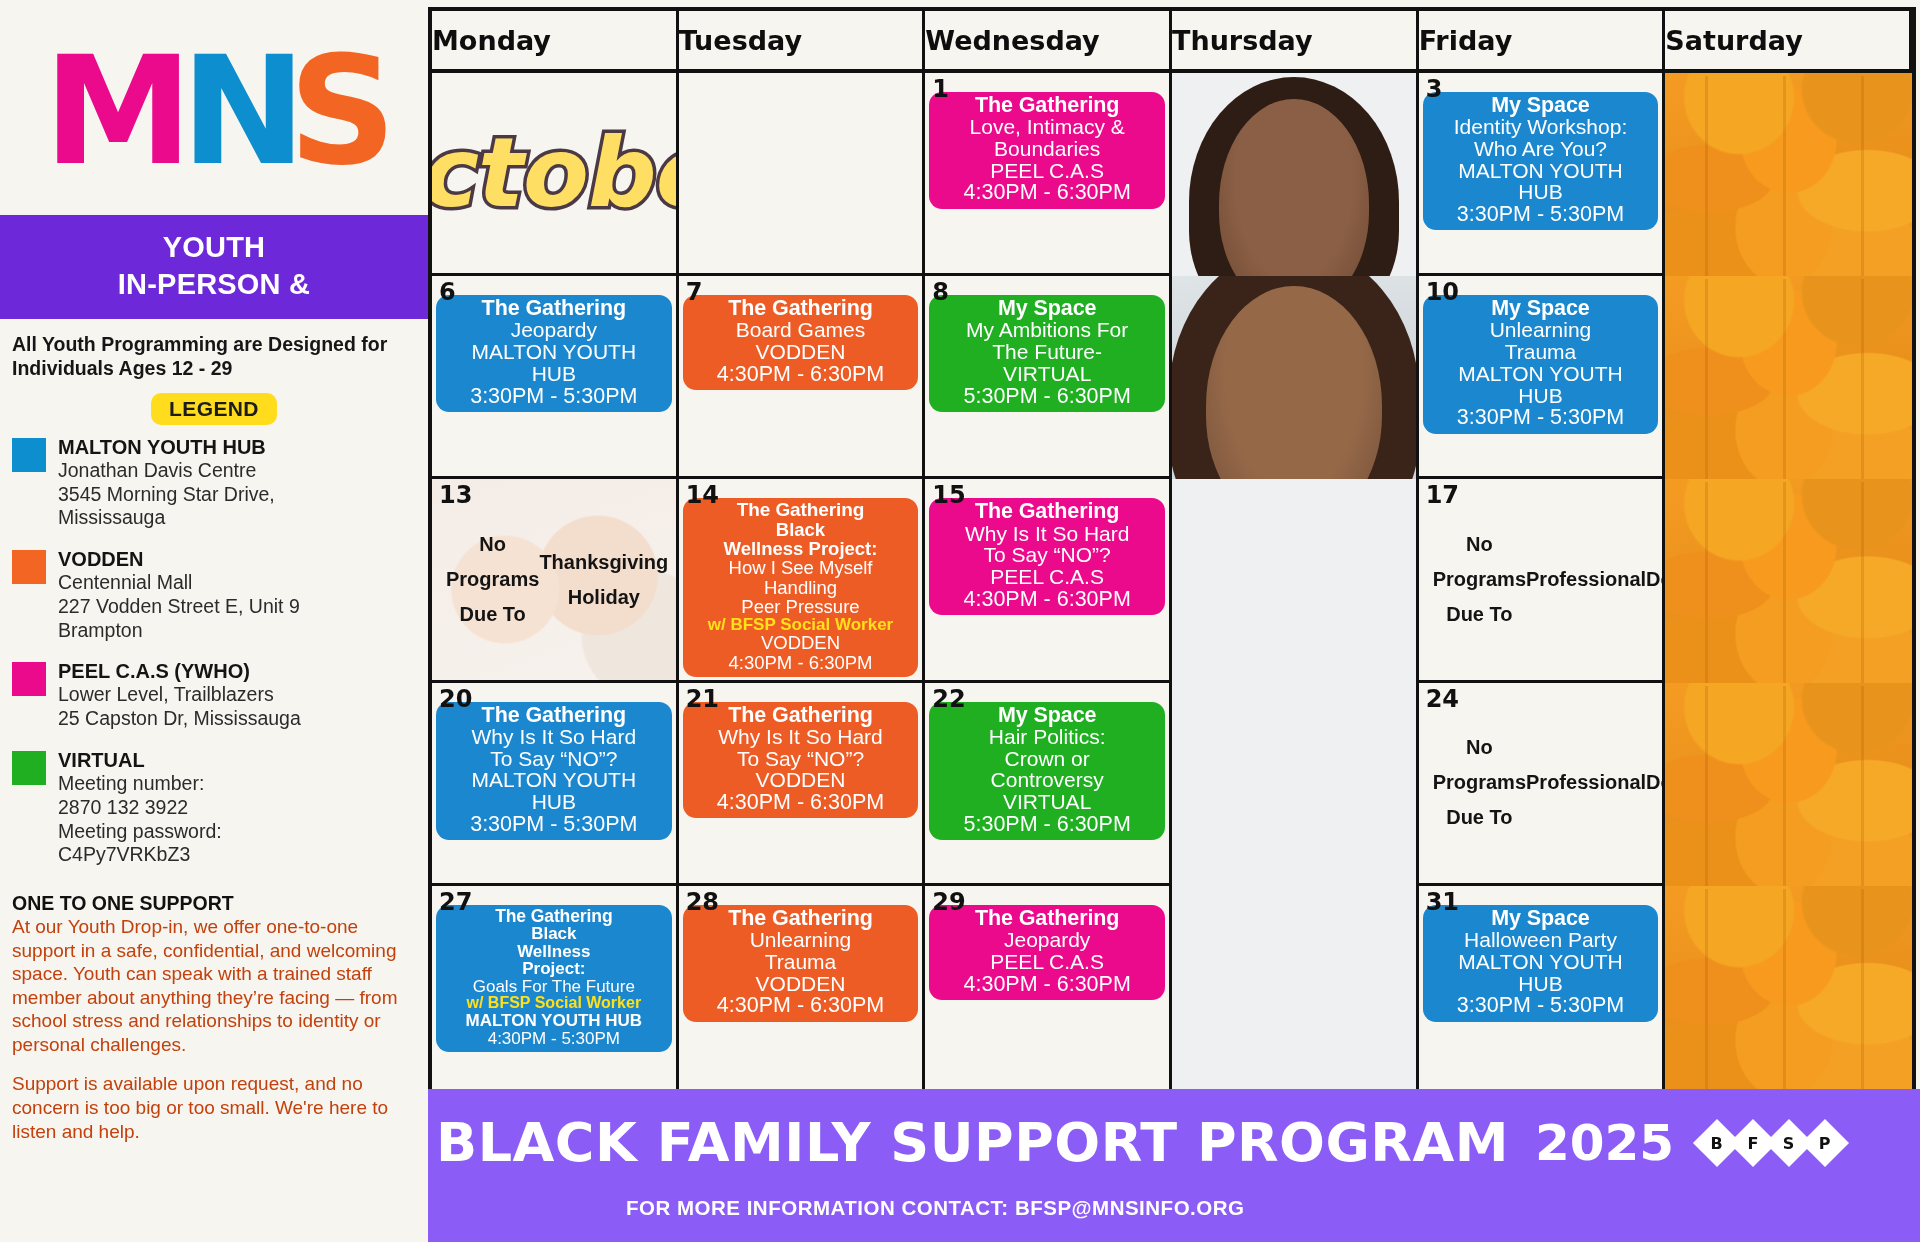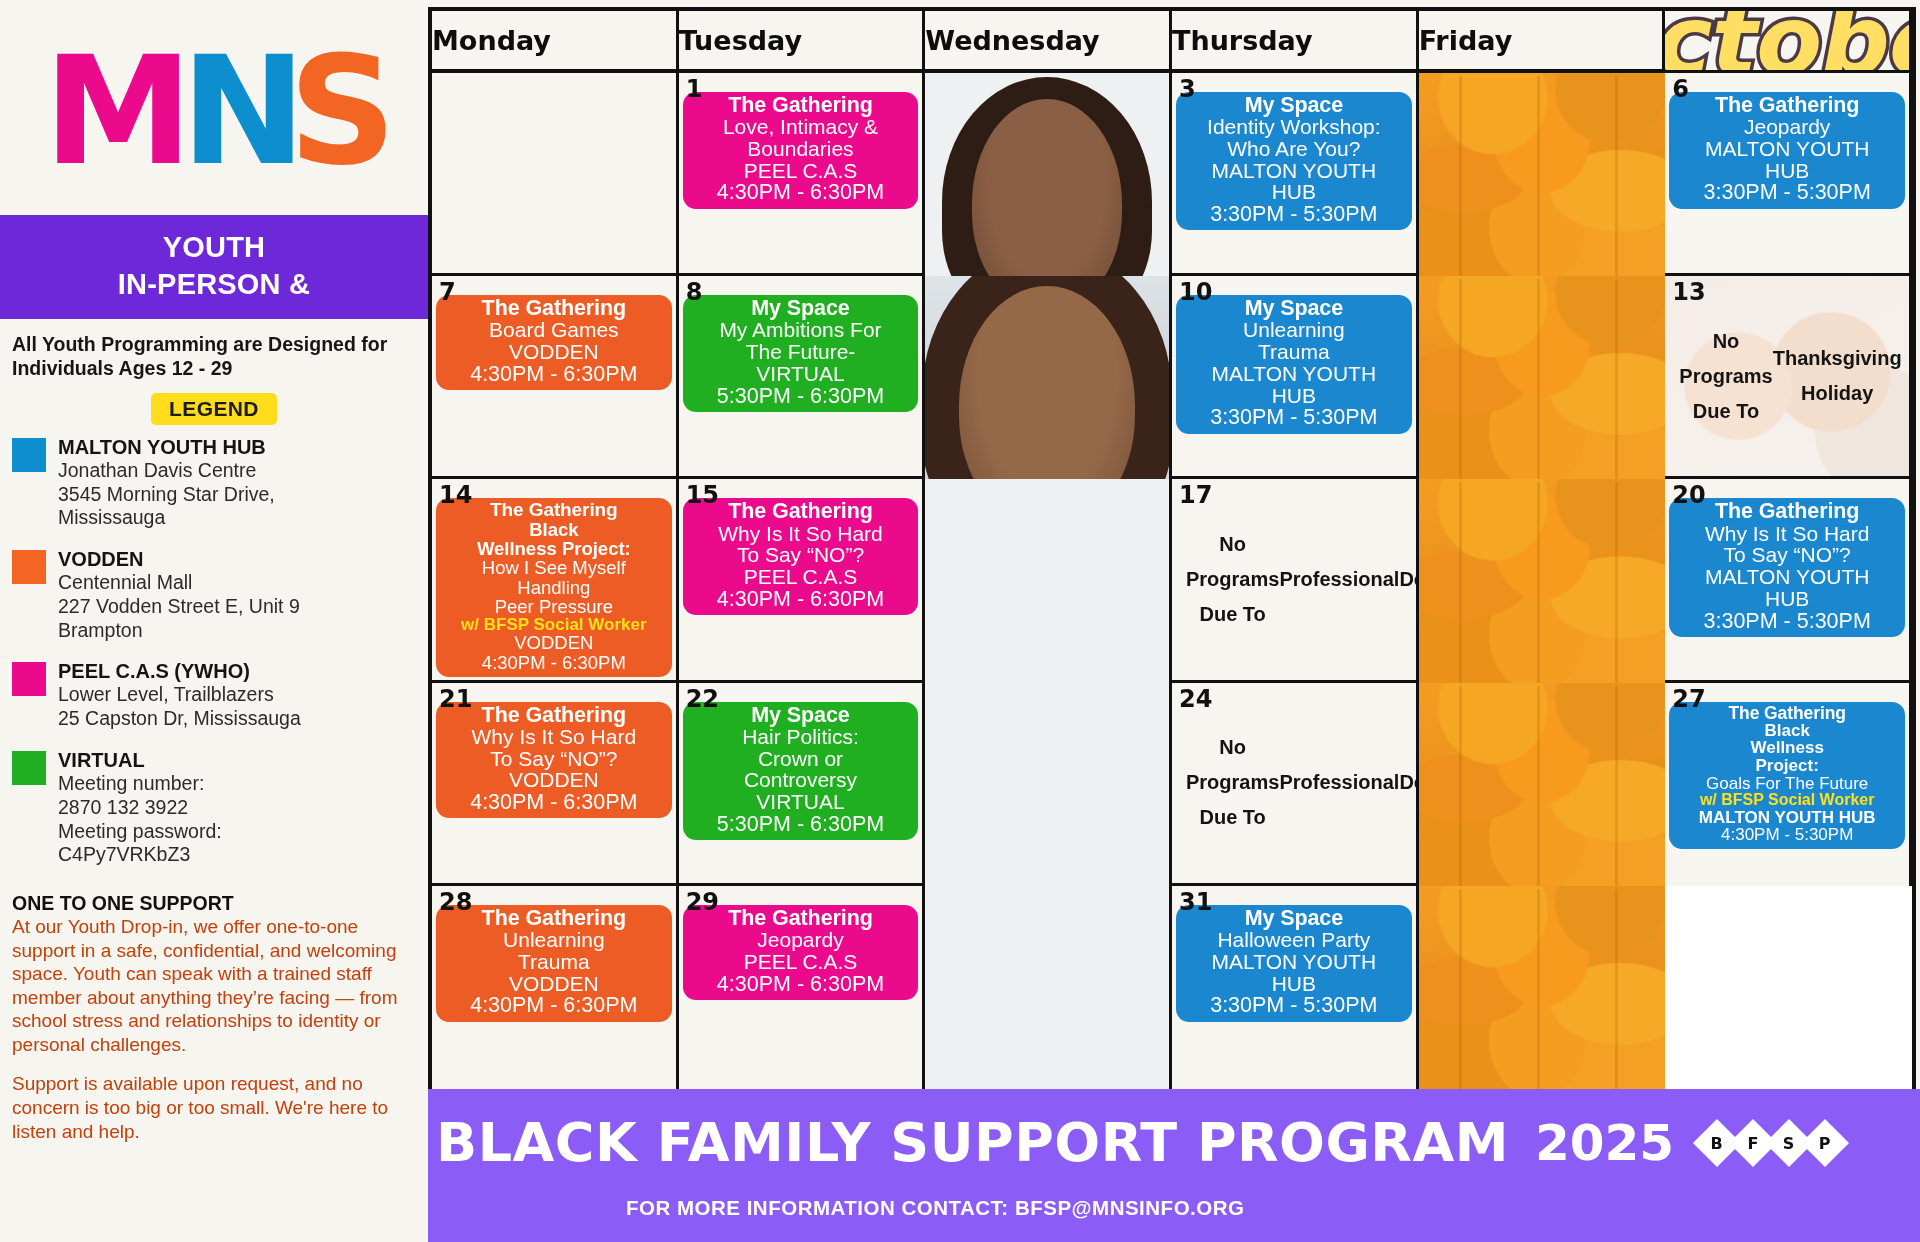--- a/index.html
+++ b/index.html
@@ -19,21 +19,21 @@
   .logo .m { color:#ec0a8c; }
   .logo .n { color:#0d8ecf; }
   .logo .s { color:#f26522; margin-left:-6px; }
 
   .purple-band { background:#6d28d9; color:#fff; text-align:center;
                  padding:14px 6px 16px; }
   .purple-band div { font-size:29px; font-weight:700; line-height:1.28; letter-spacing:.2px;}
 
   .ages { font-size:19.5px; font-weight:700; color:#161616; padding:14px 12px 0 12px; line-height:1.22;}
   .legend-pill-wrap { display:flex; justify-content:center; margin:12px 0 10px;}
-  .legend-pill { background:#ffdd1c; border-radius:5px; padding:4px 18px;
+  .legend-pill { background:#ffdd1c; border-radius:10px; padding:4px 18px;
                  font-size:21px; font-weight:700; color:#1c1c1c; letter-spacing:.4px;}
 
   .legend-list { padding:0 12px; }
   .legend-item { display:flex; gap:12px; margin-bottom:17px; }
   .swatch { width:34px; height:34px; flex:0 0 34px; margin-top:3px; }
   .leg-name { font-size:20px; font-weight:700; color:#141414; line-height:1.2;}
   .leg-line { font-size:19.5px; color:#2b2b2b; line-height:1.22;}
 
   .oto-title { font-size:19.5px; font-weight:700; color:#111; padding:8px 12px 0;}
   .oto-body { font-size:19px; color:#c2410c; line-height:1.24; padding:0 12px 0 12px;}
@@ -227,20 +227,23 @@
         </div>
         <div class="hcell">
           <span>Wednesday</span>
         </div>
         <div class="hcell">
           <span>Thursday</span>
         </div>
         <div class="hcell">
           <span>Friday</span>
         </div>
+        <div class="hcell">
+          <span>Saturday</span>
+        </div>
         <div class="cell">
           <div class="octo">
             <span>October</span>
           </div>
         </div>
         <div class="cell"></div>
         <div class="cell">
           <div class="daynum">1</div>
           <div class="ev pink">
             <span class="l tt">The Gathering</span>

